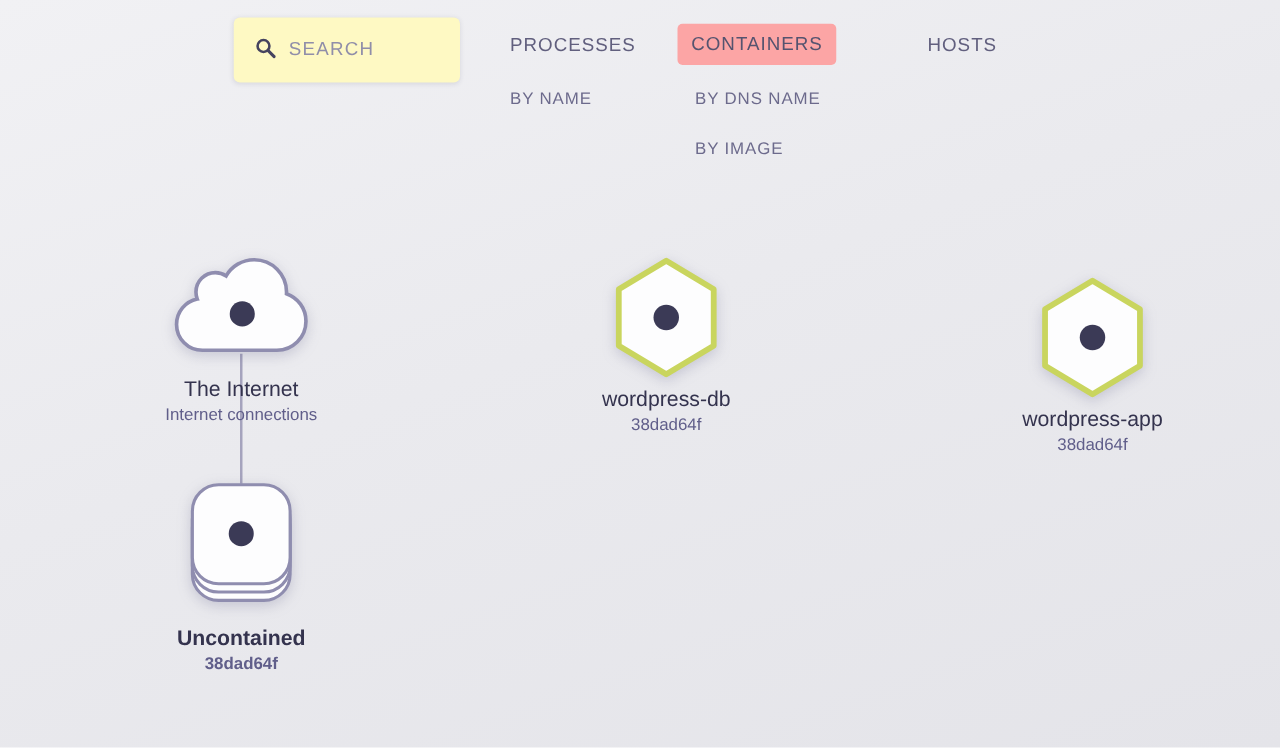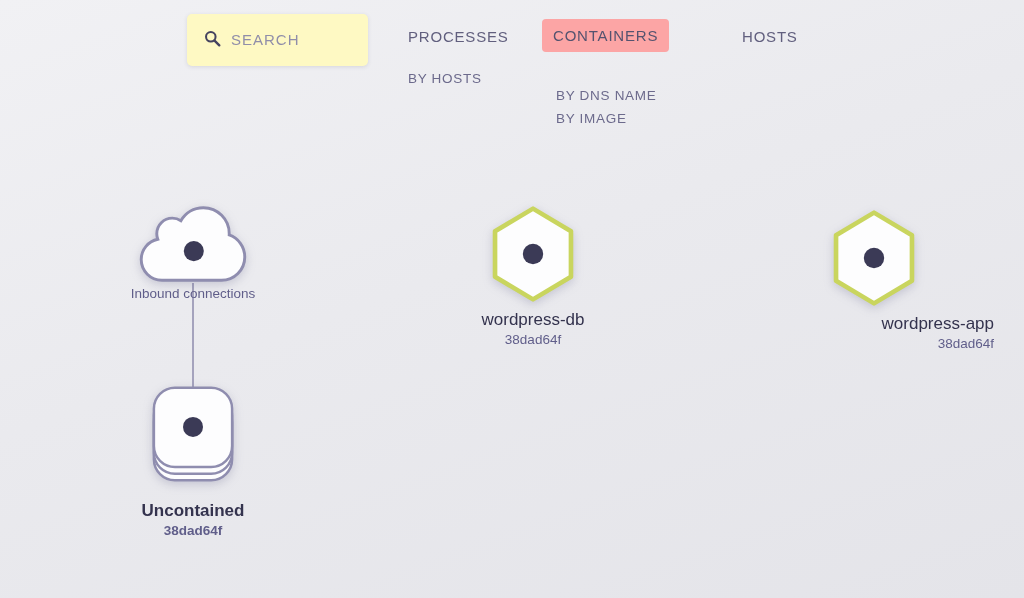--- a/index.html
+++ b/index.html
@@ -69,46 +69,47 @@
       <circle cx="8" cy="8" r="5.6" fill="none" stroke="#45435f" stroke-width="2.4"></circle>
       <line x1="12.4" y1="12.4" x2="18" y2="18" stroke="#45435f" stroke-width="2.8" stroke-linecap="round"></line>
     </svg>
     <input class="search-input" type="text" placeholder="SEARCH" style="">
   </div>
 
   <div class="tab" style="left:408px; top:28px;">PROCESSES</div>
   <div class="tab active" style="left:542px; top:19px;">CONTAINERS</div>
   <div class="tab" style="left:742px; top:28px;">HOSTS</div>
 
-  <div class="subtab" style="left:408px; top:71px;">BY HOSTS</div>
-  <div class="subtab" style="left:556px; top:88px;">BY DNS NAME</div>
+  <div class="subtab" style="left:408px; top:71px;">BY NAME</div>
+  <div class="subtab" style="left:556px; top:71px;">BY DNS NAME</div>
   <div class="subtab" style="left:556px; top:111px;">BY IMAGE</div>
 
   <div class="edge" style="left:192px; top:283px; height:104px;"></div>
 
   <div class="node" style="left:73px; top:203px;">
     <svg width="110" height="82" viewBox="-20 12 680 488">
       <g transform="scale(-1 1) translate(-640 0)">
         <path d="M537.6 226.6c4.1-10.7 6.4-22.4 6.4-34.6 0-53-43-96-96-96-19.7 0-38.1 6-53.3 16.2C367 64.2 315.3 32 256 32c-88.4 0-160 71.6-160 160 0 2.7.1 5.4.2 8.1C40.2 219.8 0 273.2 0 336c0 79.5 64.5 144 144 144h368c70.7 0 128-57.3 128-128 0-61.9-44-113.6-102.4-125.4z" fill="#fdfdfe" stroke="#8f8daf" stroke-width="18"></path>
       </g>
       <circle cx="325" cy="300" r="62" fill="#3b3a56"></circle>
     </svg>
-    <div class="node-sublabel">Inbound connections</div>
+    <div class="node-label gap-cloud">The Internet</div>
+    <div class="node-sublabel">Internet connections</div>
   </div>
 
   <div class="node" style="left:413px; top:204px;">
     <svg width="94" height="100" viewBox="0 0 100 108">
       <polygon points="50,5 91,29.5 91,78.5 50,103 9,78.5 9,29.5" fill="#fdfdfe" stroke="#c9d55e" stroke-width="5" stroke-linejoin="round"></polygon>
       <circle cx="50" cy="54" r="11" fill="#3b3a56"></circle>
     </svg>
     <div class="node-label gap-hex">wordpress-db</div>
     <div class="node-sublabel">38dad64f</div>
   </div>
 
-  <div class="node" style="left:754px; top:208px;text-align:right;">
+  <div class="node" style="left:754px; top:220px;">
     <svg width="94" height="100" viewBox="0 0 100 108">
       <polygon points="50,5 91,29.5 91,78.5 50,103 9,78.5 9,29.5" fill="#fdfdfe" stroke="#c9d55e" stroke-width="5" stroke-linejoin="round"></polygon>
       <circle cx="50" cy="54" r="11" fill="#3b3a56"></circle>
     </svg>
     <div class="node-label gap-hex">wordpress-app</div>
     <div class="node-sublabel">38dad64f</div>
   </div>
 
   <div class="node" style="left:73px; top:384px;font-weight:bold;">
     <svg width="96" height="103" viewBox="0 0 100 108">

